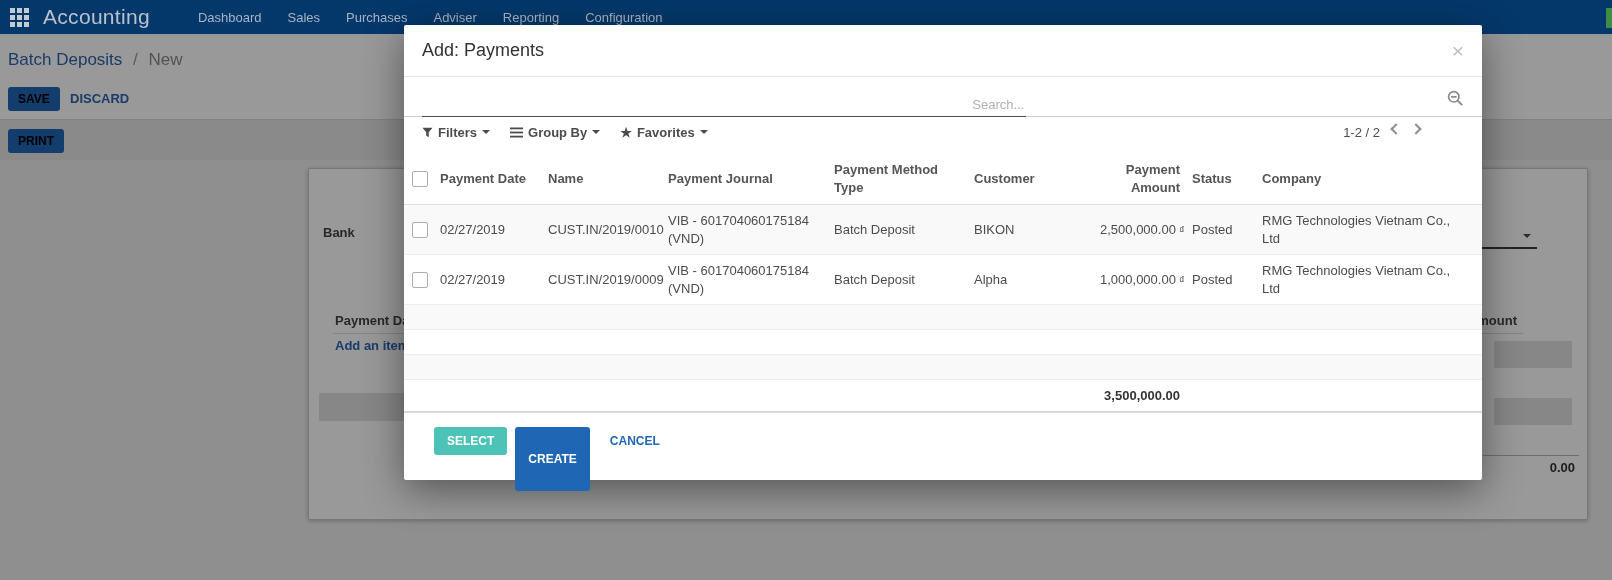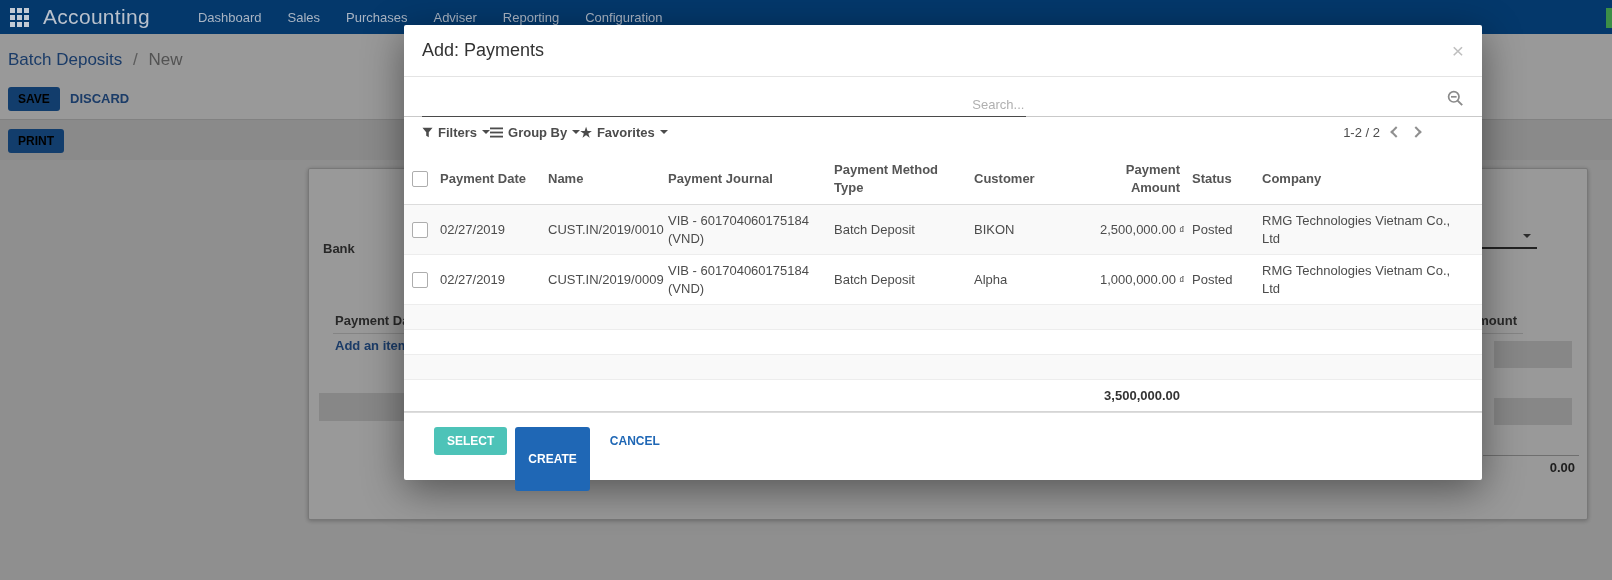--- a/index.html
+++ b/index.html
@@ -23,21 +23,21 @@
   .breadcrumb .current { color:#8a8a8a; }
   .btn-primary { background:var(--primary,#1f67b5); color:#000000; border:none; border-radius:3px; font-size:12px; font-weight:bold; font-family:"Liberation Sans",sans-serif; padding:5px 10px; cursor:pointer; }
   .save-btn { position:absolute; left:8px; top:53px; }
   .discard-btn { position:absolute; left:70px; top:57px; background:none; border:none; color:var(--link,#2e64ad); font-size:13px; font-weight:bold; cursor:pointer; font-family:"Liberation Sans",sans-serif; }
   .cp-divider { position:absolute; top:119px; left:0; width:1612px; height:1px; background:#d8d8d8; }
   .statusbar { position:absolute; top:120px; left:0; width:1612px; height:40px; background:#e7e7e7; }
   .print-btn { position:absolute; left:8px; top:9px; }
 
   .sheet { position:absolute; top:168px; left:308px; width:1280px; height:352px; background:#fff; border:1px solid #c9c9c9; border-radius:2px; box-shadow:0 1px 4px rgba(0,0,0,.25); }
   .sheet .lbl { position:absolute; font-size:13px; font-weight:bold; color:#444; }
-  .bank-lbl { left:14px; top:72px; }
+  .bank-lbl { left:14px; top:56px; }
   .bank-field { position:absolute; left:830px; top:54px; width:398px; height:26px; border-bottom:2px solid #3a3a3a; cursor:pointer; }
   .bank-field .caret { position:absolute; right:6px; bottom:9px; }
   .pdate-lbl { left:26px; top:144px; }
   .amount-lbl { right:70px; top:144px; }
   .inner-head-line { position:absolute; left:24px; right:64px; top:164px; height:1px; background:#dddddd; }
   .add-item { position:absolute; left:26px; top:169px; font-size:13px; color:var(--link,#2e64ad); font-weight:bold; cursor:pointer; }
   .gbox { position:absolute; background:#e2e2e2; }
   .gbox-l { left:10px; top:224px; width:162px; height:28px; }
   .gbox-r1 { left:1185px; top:172px; width:78px; height:27px; }
   .gbox-r2 { left:1185px; top:229px; width:78px; height:27px; }
@@ -52,25 +52,25 @@
   .m-header { height:52px; padding:0 18px; display:flex; align-items:center; border-bottom:1px solid #e4e4e4; flex:0 0 auto; }
   .m-title { font-size:18px; color:#333; }
   .m-close { margin-left:auto; font-size:21px; color:#bfbfbf; line-height:1; cursor:pointer; background:none; border:none; font-family:"Liberation Sans",sans-serif; }
 
   .m-search { height:40px; padding:0 18px; display:flex; align-items:flex-end; border-bottom:1px solid #c9c9c9; flex:0 0 auto; position:relative; }
   .search-input { width:58%; border:none; border-bottom:1px solid #4a4a4a; outline:none; font-size:13px; color:#333; padding:4px 2px; margin-bottom:-1px; font-family:"Liberation Sans",sans-serif; background:transparent;text-align:right; }
   .search-input::placeholder { color:#b0b0b0; }
   .m-search .mag { position:absolute; right:18px; bottom:5px; cursor:pointer; }
 
   .m-filterbar { height:30px; padding:0 18px; display:flex; align-items:center; flex:0 0 auto; }
-  .fgroup { display:flex; align-items:flex-start; }
+  .fgroup { display:flex; align-items:flex-start; gap:20px; }
   .fbtn { display:flex; align-items:center; gap:5px; font-size:13px; font-weight:bold; color:#4c4c4c; cursor:pointer; background:none; border:none; font-family:"Liberation Sans",sans-serif; }
   .caret { width:0; height:0; border-left:4px solid transparent; border-right:4px solid transparent; border-top:4px solid #4c4c4c; }
   .star { font-size:13px; color:#4c4c4c; line-height:1; }
-  .pager { margin-left:auto; margin-right:44px; display:flex; align-items:center; gap:12px; }
+  .pager { margin-left:auto; margin-right:44px; display:flex; align-items:flex-start; gap:12px; }
   .pager .range { font-size:13px; color:#4c4c4c; }
   .chev { width:8px; height:8px; border-right:2px solid #8f8f8f; border-bottom:2px solid #8f8f8f; cursor:pointer; display:inline-block; }
   .chev.left { transform:rotate(135deg); }
   .chev.right { transform:rotate(-45deg); }
 
   .o-list { margin-top:6px; flex:0 0 auto; font-size:13px; }
   .lrow { display:flex; align-items:center; border-bottom:1px solid #ededed; }
   .lrow.head { height:52px; font-weight:bold; color:#555; border-bottom:1px solid #dcdcdc; }
   .lrow.data { height:50px; cursor:pointer;justify-content:flex-end; }
   .lrow.data.odd { background:#f9f9f9; }

